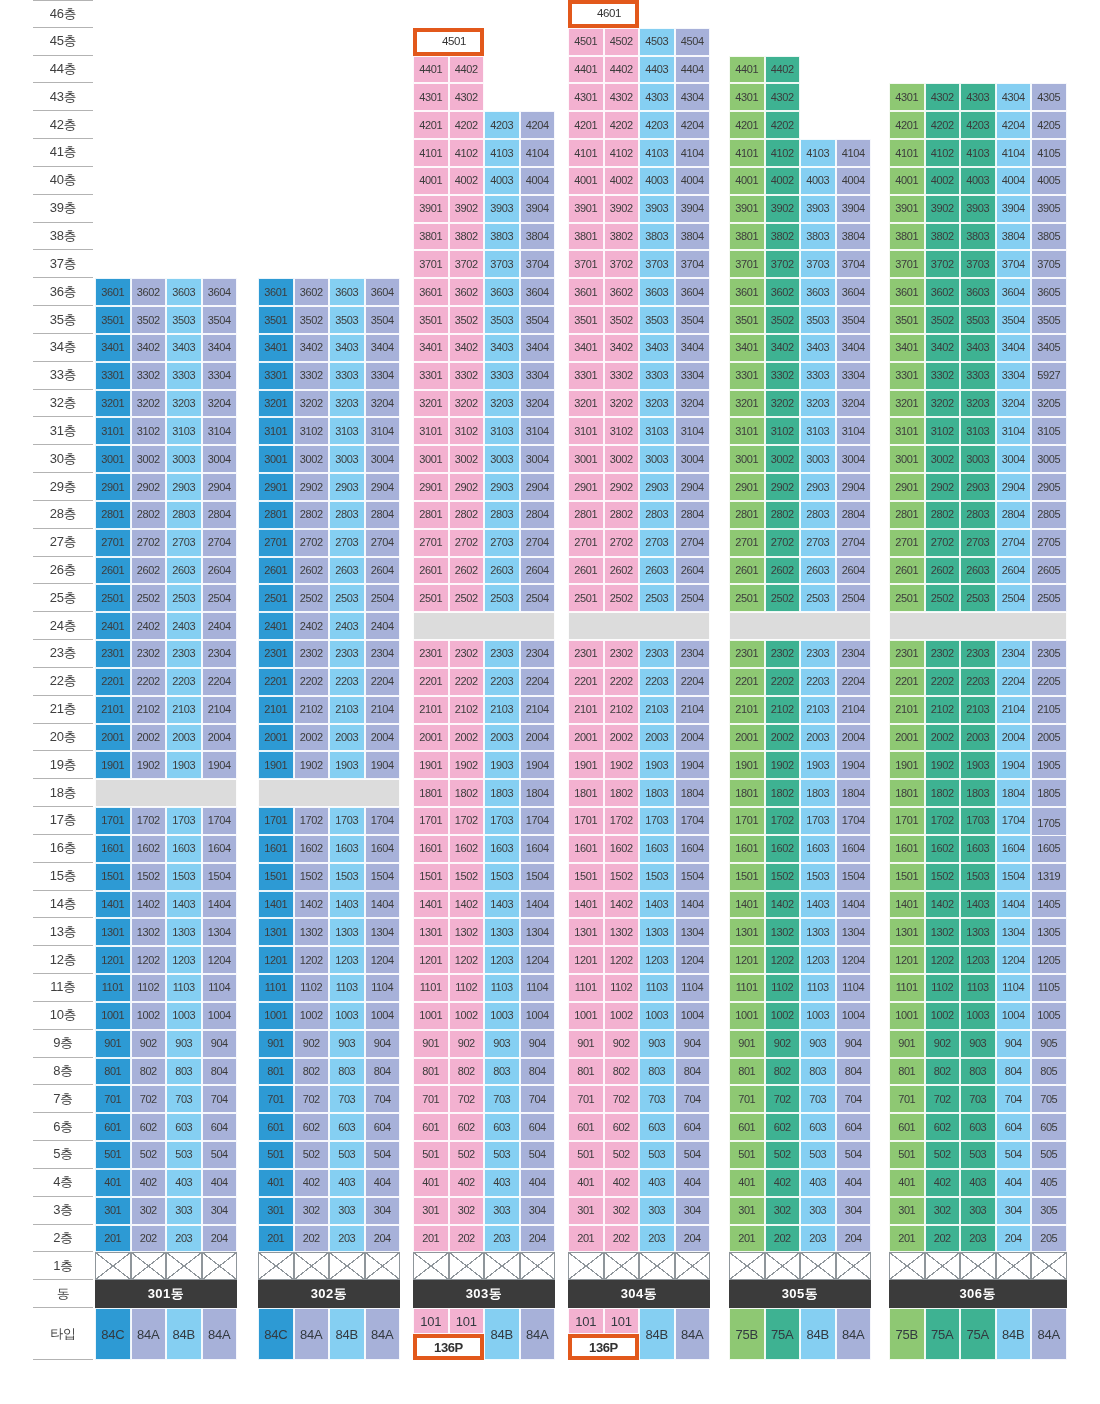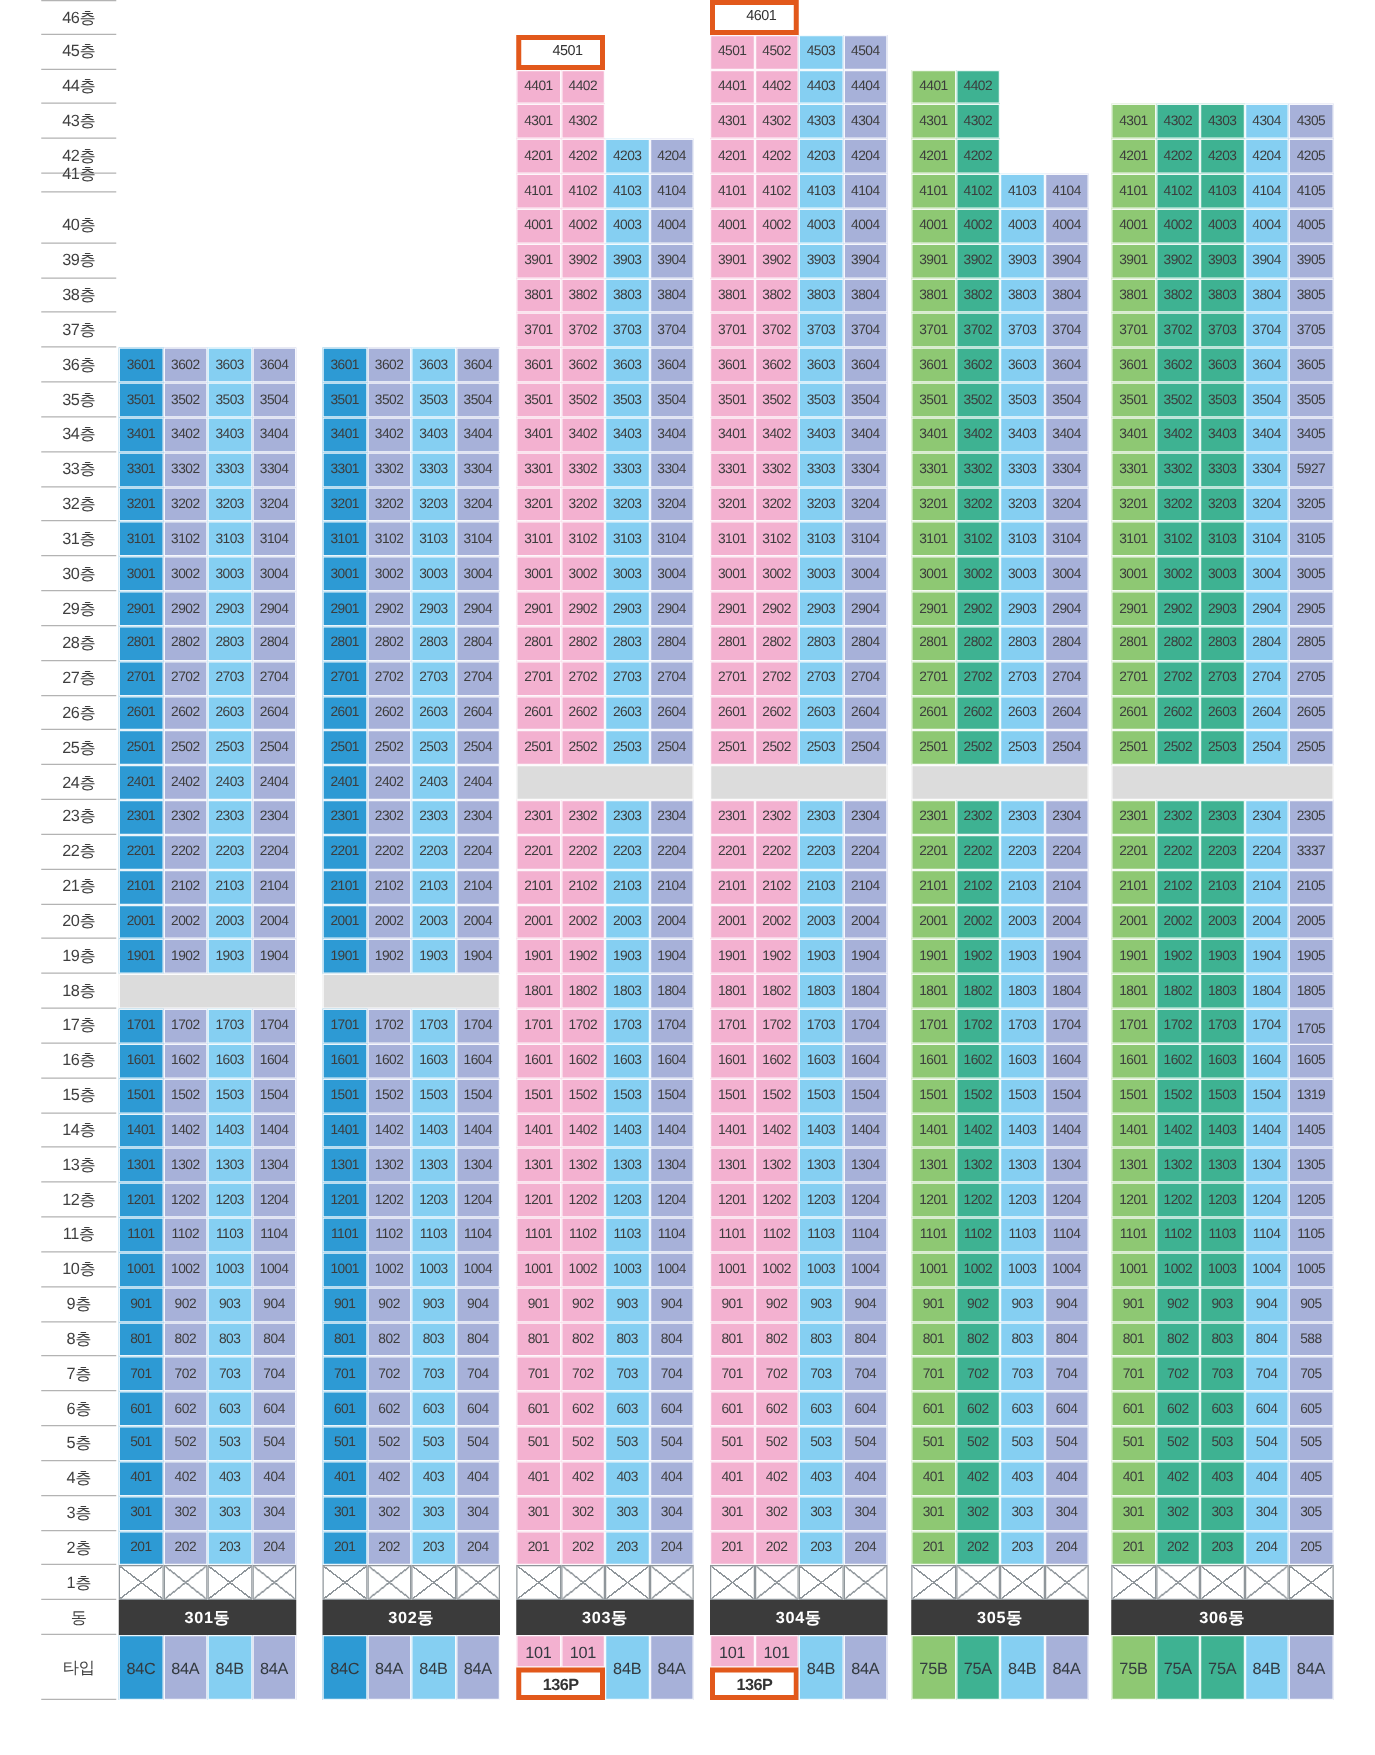--- a/index.html
+++ b/index.html
@@ -38,21 +38,21 @@
 </head>
 <body>
 
 <div id="layout">
   <div id="floor-axis">
       <div class="axis-row first" style="left: 33px; top: 0px; width: 60px; height: 27.83px;">46층</div>
       <div class="axis-row" style="left: 33px; top: 27.83px; width: 60px; height: 27.83px;">45층</div>
       <div class="axis-row" style="left: 33px; top: 55.66px; width: 60px; height: 27.83px;">44층</div>
       <div class="axis-row" style="left: 33px; top: 83.49px; width: 60px; height: 27.83px;">43층</div>
       <div class="axis-row" style="left: 33px; top: 111.32px; width: 60px; height: 27.83px;">42층</div>
-      <div class="axis-row" style="left: 33px; top: 126px; width: 60px; height: 27.83px; text-align: right;">41층</div>
+      <div class="axis-row" style="left: 33px; top: 139px; width: 60px; height: 27.83px; text-align: right;">41층</div>
       <div class="axis-row" style="left: 33px; top: 166.98px; width: 60px; height: 27.83px;">40층</div>
       <div class="axis-row" style="left: 33px; top: 194.81px; width: 60px; height: 27.83px;">39층</div>
       <div class="axis-row" style="left: 33px; top: 222.64px; width: 60px; height: 27.83px;">38층</div>
       <div class="axis-row" style="left: 33px; top: 250.47px; width: 60px; height: 27.83px;">37층</div>
       <div class="axis-row" style="left: 33px; top: 278.3px; width: 60px; height: 27.83px;">36층</div>
       <div class="axis-row" style="left: 33px; top: 306.13px; width: 60px; height: 27.83px;">35층</div>
       <div class="axis-row" style="left: 33px; top: 333.96px; width: 60px; height: 27.83px;">34층</div>
       <div class="axis-row" style="left: 33px; top: 361.79px; width: 60px; height: 27.83px;">33층</div>
       <div class="axis-row" style="left: 33px; top: 389.62px; width: 60px; height: 27.83px;">32층</div>
       <div class="axis-row" style="left: 33px; top: 417.45px; width: 60px; height: 27.83px;">31층</div>
@@ -1023,21 +1023,21 @@
         <div class="cell refuge" style="left: 0px; top: 612.26px; width: 177.5px; height: 27.83px; background: rgb(220, 220, 220);"></div>
         <div class="cell" style="left: 0px; top: 640.09px; width: 35.5px; height: 27.83px; background: rgb(142, 200, 115);">2301</div>
         <div class="cell" style="left: 35.5px; top: 640.09px; width: 35.5px; height: 27.83px; background: rgb(62, 178, 146);">2302</div>
         <div class="cell" style="left: 71px; top: 640.09px; width: 35.5px; height: 27.83px; background: rgb(62, 178, 146);">2303</div>
         <div class="cell" style="left: 106.5px; top: 640.09px; width: 35.5px; height: 27.83px; background: rgb(133, 207, 242);">2304</div>
         <div class="cell" style="left: 142px; top: 640.09px; width: 35.5px; height: 27.83px; background: rgb(167, 177, 217);">2305</div>
         <div class="cell" style="left: 0px; top: 667.92px; width: 35.5px; height: 27.83px; background: rgb(142, 200, 115);">2201</div>
         <div class="cell" style="left: 35.5px; top: 667.92px; width: 35.5px; height: 27.83px; background: rgb(62, 178, 146);">2202</div>
         <div class="cell" style="left: 71px; top: 667.92px; width: 35.5px; height: 27.83px; background: rgb(62, 178, 146);">2203</div>
         <div class="cell" style="left: 106.5px; top: 667.92px; width: 35.5px; height: 27.83px; background: rgb(133, 207, 242);">2204</div>
-        <div class="cell" style="left: 142px; top: 667.92px; width: 35.5px; height: 27.83px; background: rgb(167, 177, 217);">3337</div>
+        <div class="cell" style="left: 142px; top: 667.92px; width: 35.5px; height: 27.83px; background: rgb(167, 177, 217);">2205</div>
         <div class="cell" style="left: 0px; top: 695.75px; width: 35.5px; height: 27.83px; background: rgb(142, 200, 115);">2101</div>
         <div class="cell" style="left: 35.5px; top: 695.75px; width: 35.5px; height: 27.83px; background: rgb(62, 178, 146);">2102</div>
         <div class="cell" style="left: 71px; top: 695.75px; width: 35.5px; height: 27.83px; background: rgb(62, 178, 146);">2103</div>
         <div class="cell" style="left: 106.5px; top: 695.75px; width: 35.5px; height: 27.83px; background: rgb(133, 207, 242);">2104</div>
         <div class="cell" style="left: 142px; top: 695.75px; width: 35.5px; height: 27.83px; background: rgb(167, 177, 217);">2105</div>
         <div class="cell" style="left: 0px; top: 723.58px; width: 35.5px; height: 27.83px; background: rgb(142, 200, 115);">2001</div>
         <div class="cell" style="left: 35.5px; top: 723.58px; width: 35.5px; height: 27.83px; background: rgb(62, 178, 146);">2002</div>
         <div class="cell" style="left: 71px; top: 723.58px; width: 35.5px; height: 27.83px; background: rgb(62, 178, 146);">2003</div>
         <div class="cell" style="left: 106.5px; top: 723.58px; width: 35.5px; height: 27.83px; background: rgb(133, 207, 242);">2004</div>
         <div class="cell" style="left: 142px; top: 723.58px; width: 35.5px; height: 27.83px; background: rgb(167, 177, 217);">2005</div>
@@ -1093,21 +1093,21 @@
         <div class="cell" style="left: 142px; top: 1001.88px; width: 35.5px; height: 27.83px; background: rgb(167, 177, 217);">1005</div>
         <div class="cell" style="left: 0px; top: 1029.71px; width: 35.5px; height: 27.83px; background: rgb(142, 200, 115);">901</div>
         <div class="cell" style="left: 35.5px; top: 1029.71px; width: 35.5px; height: 27.83px; background: rgb(62, 178, 146);">902</div>
         <div class="cell" style="left: 71px; top: 1029.71px; width: 35.5px; height: 27.83px; background: rgb(62, 178, 146);">903</div>
         <div class="cell" style="left: 106.5px; top: 1029.71px; width: 35.5px; height: 27.83px; background: rgb(133, 207, 242);">904</div>
         <div class="cell" style="left: 142px; top: 1029.71px; width: 35.5px; height: 27.83px; background: rgb(167, 177, 217);">905</div>
         <div class="cell" style="left: 0px; top: 1057.54px; width: 35.5px; height: 27.83px; background: rgb(142, 200, 115);">801</div>
         <div class="cell" style="left: 35.5px; top: 1057.54px; width: 35.5px; height: 27.83px; background: rgb(62, 178, 146);">802</div>
         <div class="cell" style="left: 71px; top: 1057.54px; width: 35.5px; height: 27.83px; background: rgb(62, 178, 146);">803</div>
         <div class="cell" style="left: 106.5px; top: 1057.54px; width: 35.5px; height: 27.83px; background: rgb(133, 207, 242);">804</div>
-        <div class="cell" style="left: 142px; top: 1057.54px; width: 35.5px; height: 27.83px; background: rgb(167, 177, 217);">588</div>
+        <div class="cell" style="left: 142px; top: 1057.54px; width: 35.5px; height: 27.83px; background: rgb(167, 177, 217);">805</div>
         <div class="cell" style="left: 0px; top: 1085.37px; width: 35.5px; height: 27.83px; background: rgb(142, 200, 115);">701</div>
         <div class="cell" style="left: 35.5px; top: 1085.37px; width: 35.5px; height: 27.83px; background: rgb(62, 178, 146);">702</div>
         <div class="cell" style="left: 71px; top: 1085.37px; width: 35.5px; height: 27.83px; background: rgb(62, 178, 146);">703</div>
         <div class="cell" style="left: 106.5px; top: 1085.37px; width: 35.5px; height: 27.83px; background: rgb(133, 207, 242);">704</div>
         <div class="cell" style="left: 142px; top: 1085.37px; width: 35.5px; height: 27.83px; background: rgb(167, 177, 217);">705</div>
         <div class="cell" style="left: 0px; top: 1113.2px; width: 35.5px; height: 27.83px; background: rgb(142, 200, 115);">601</div>
         <div class="cell" style="left: 35.5px; top: 1113.2px; width: 35.5px; height: 27.83px; background: rgb(62, 178, 146);">602</div>
         <div class="cell" style="left: 71px; top: 1113.2px; width: 35.5px; height: 27.83px; background: rgb(62, 178, 146);">603</div>
         <div class="cell" style="left: 106.5px; top: 1113.2px; width: 35.5px; height: 27.83px; background: rgb(133, 207, 242);">604</div>
         <div class="cell" style="left: 142px; top: 1113.2px; width: 35.5px; height: 27.83px; background: rgb(167, 177, 217);">605</div>

